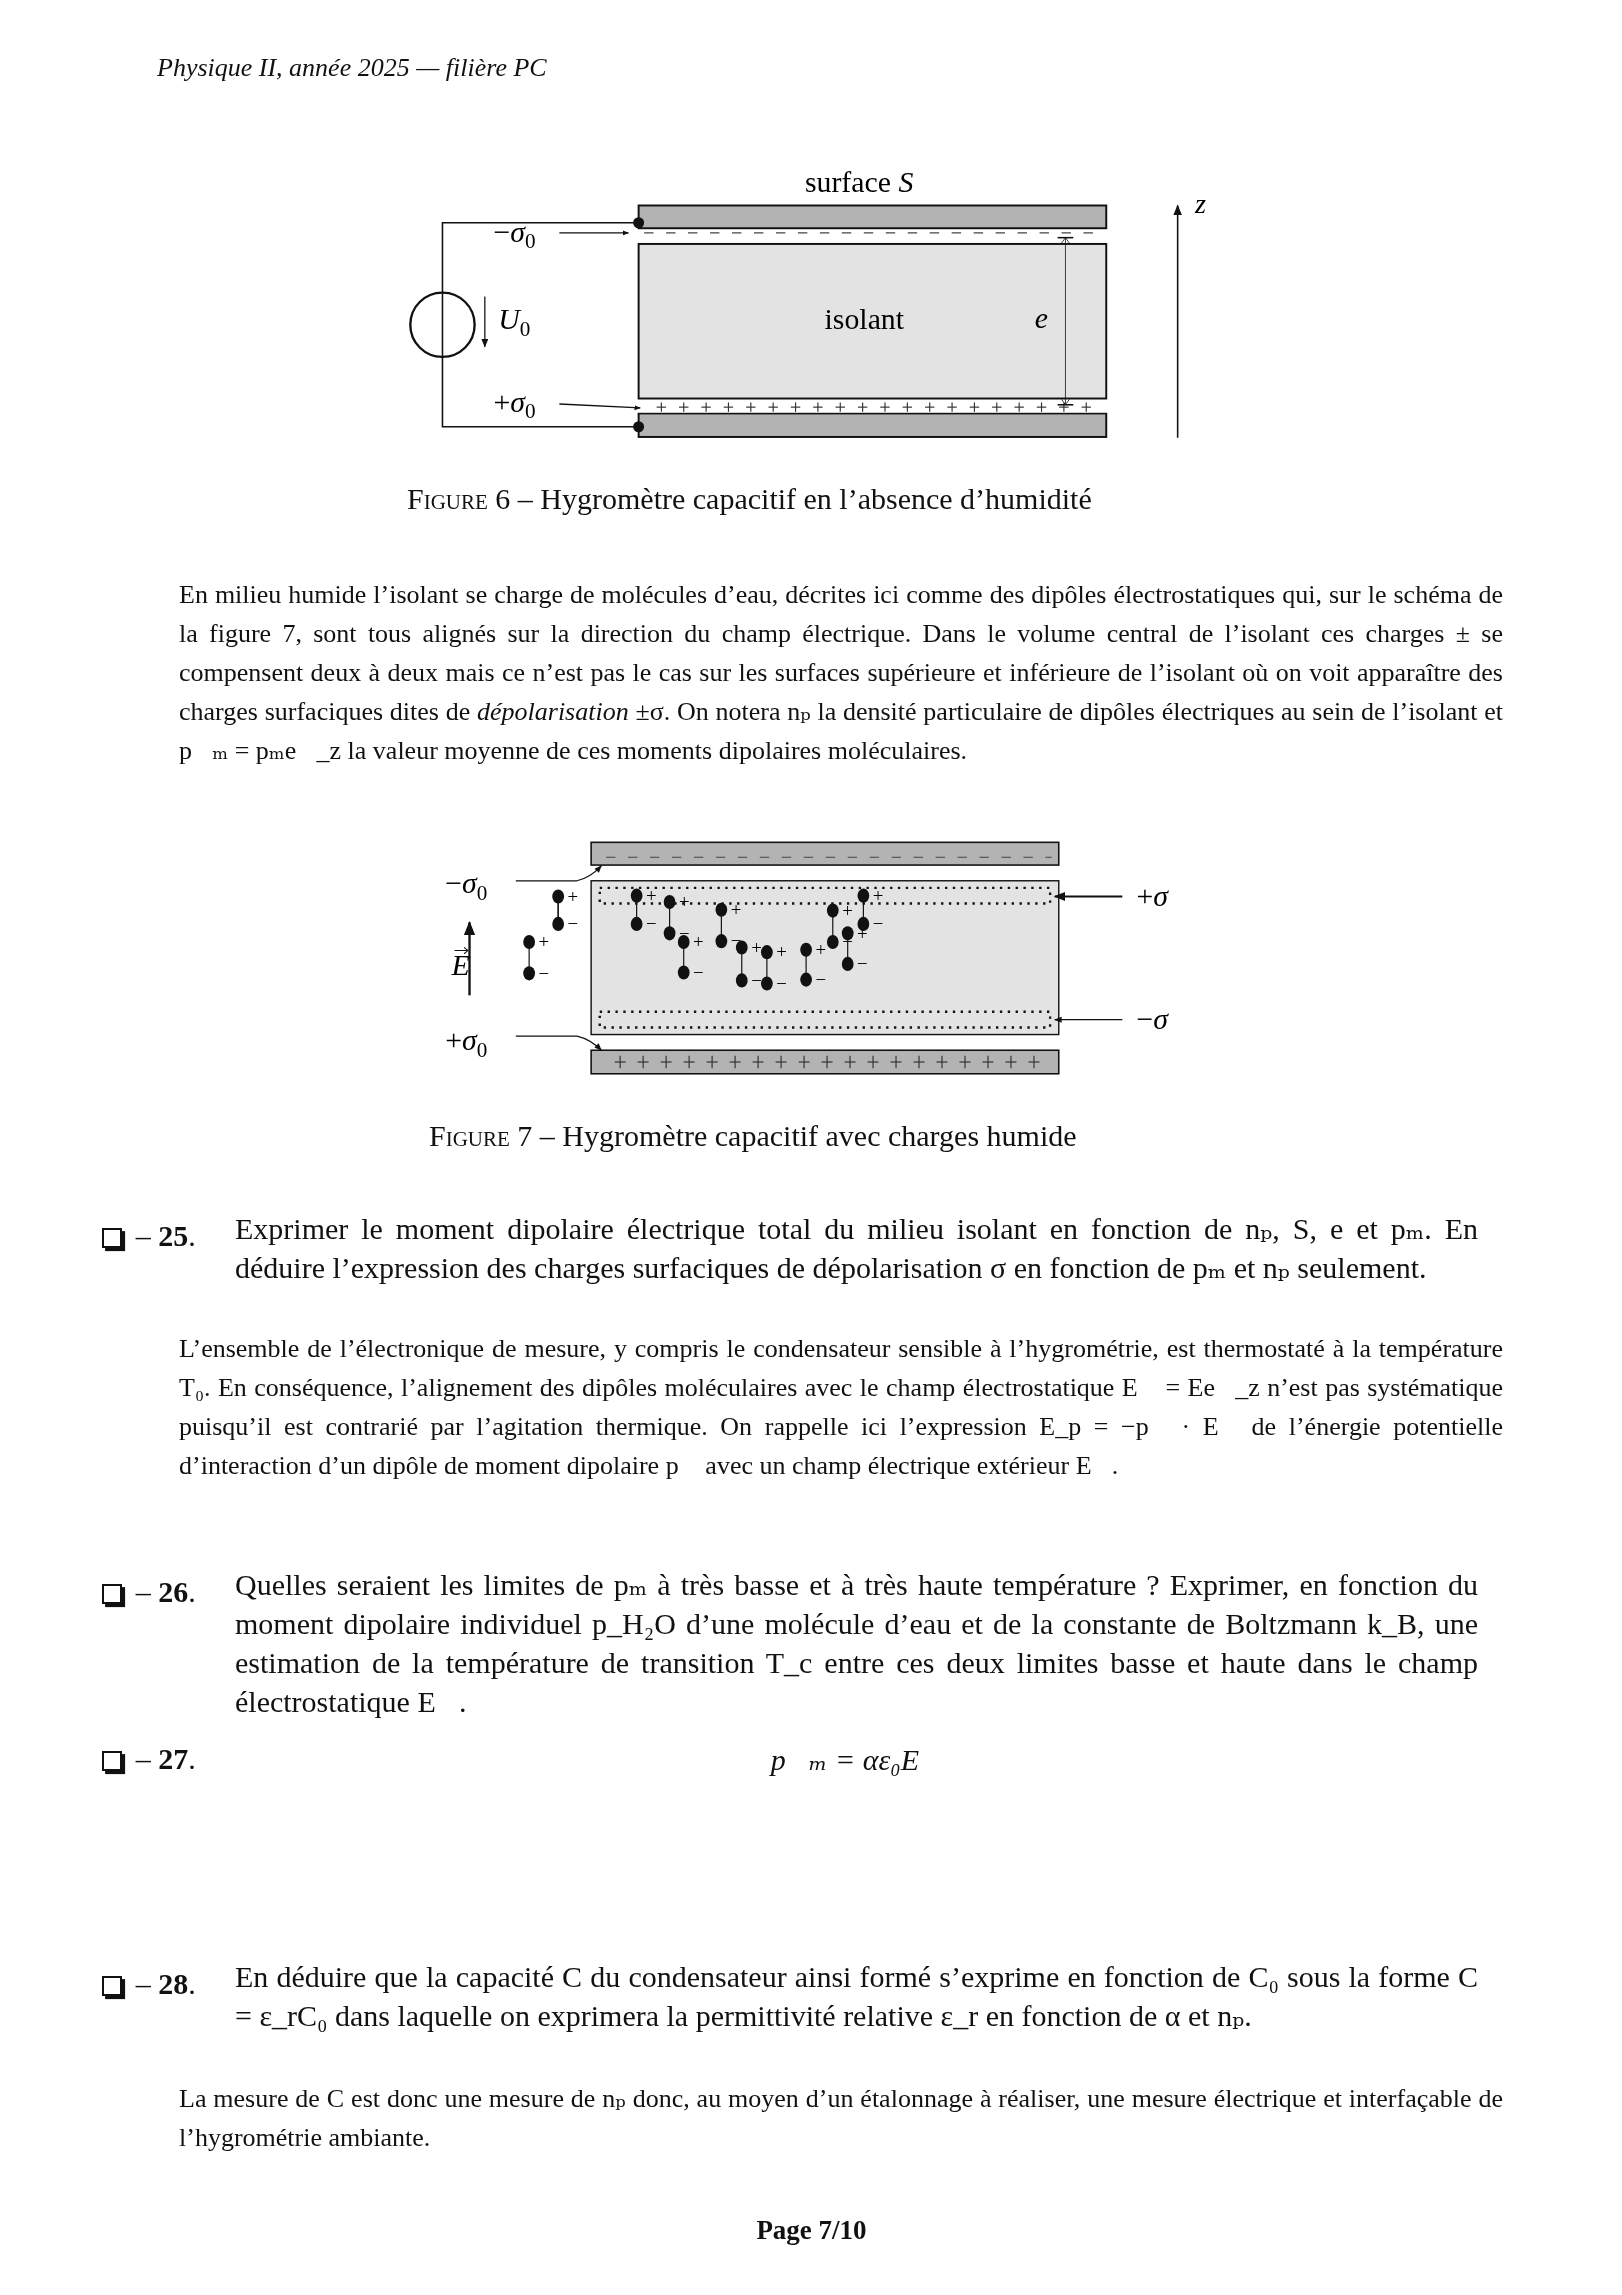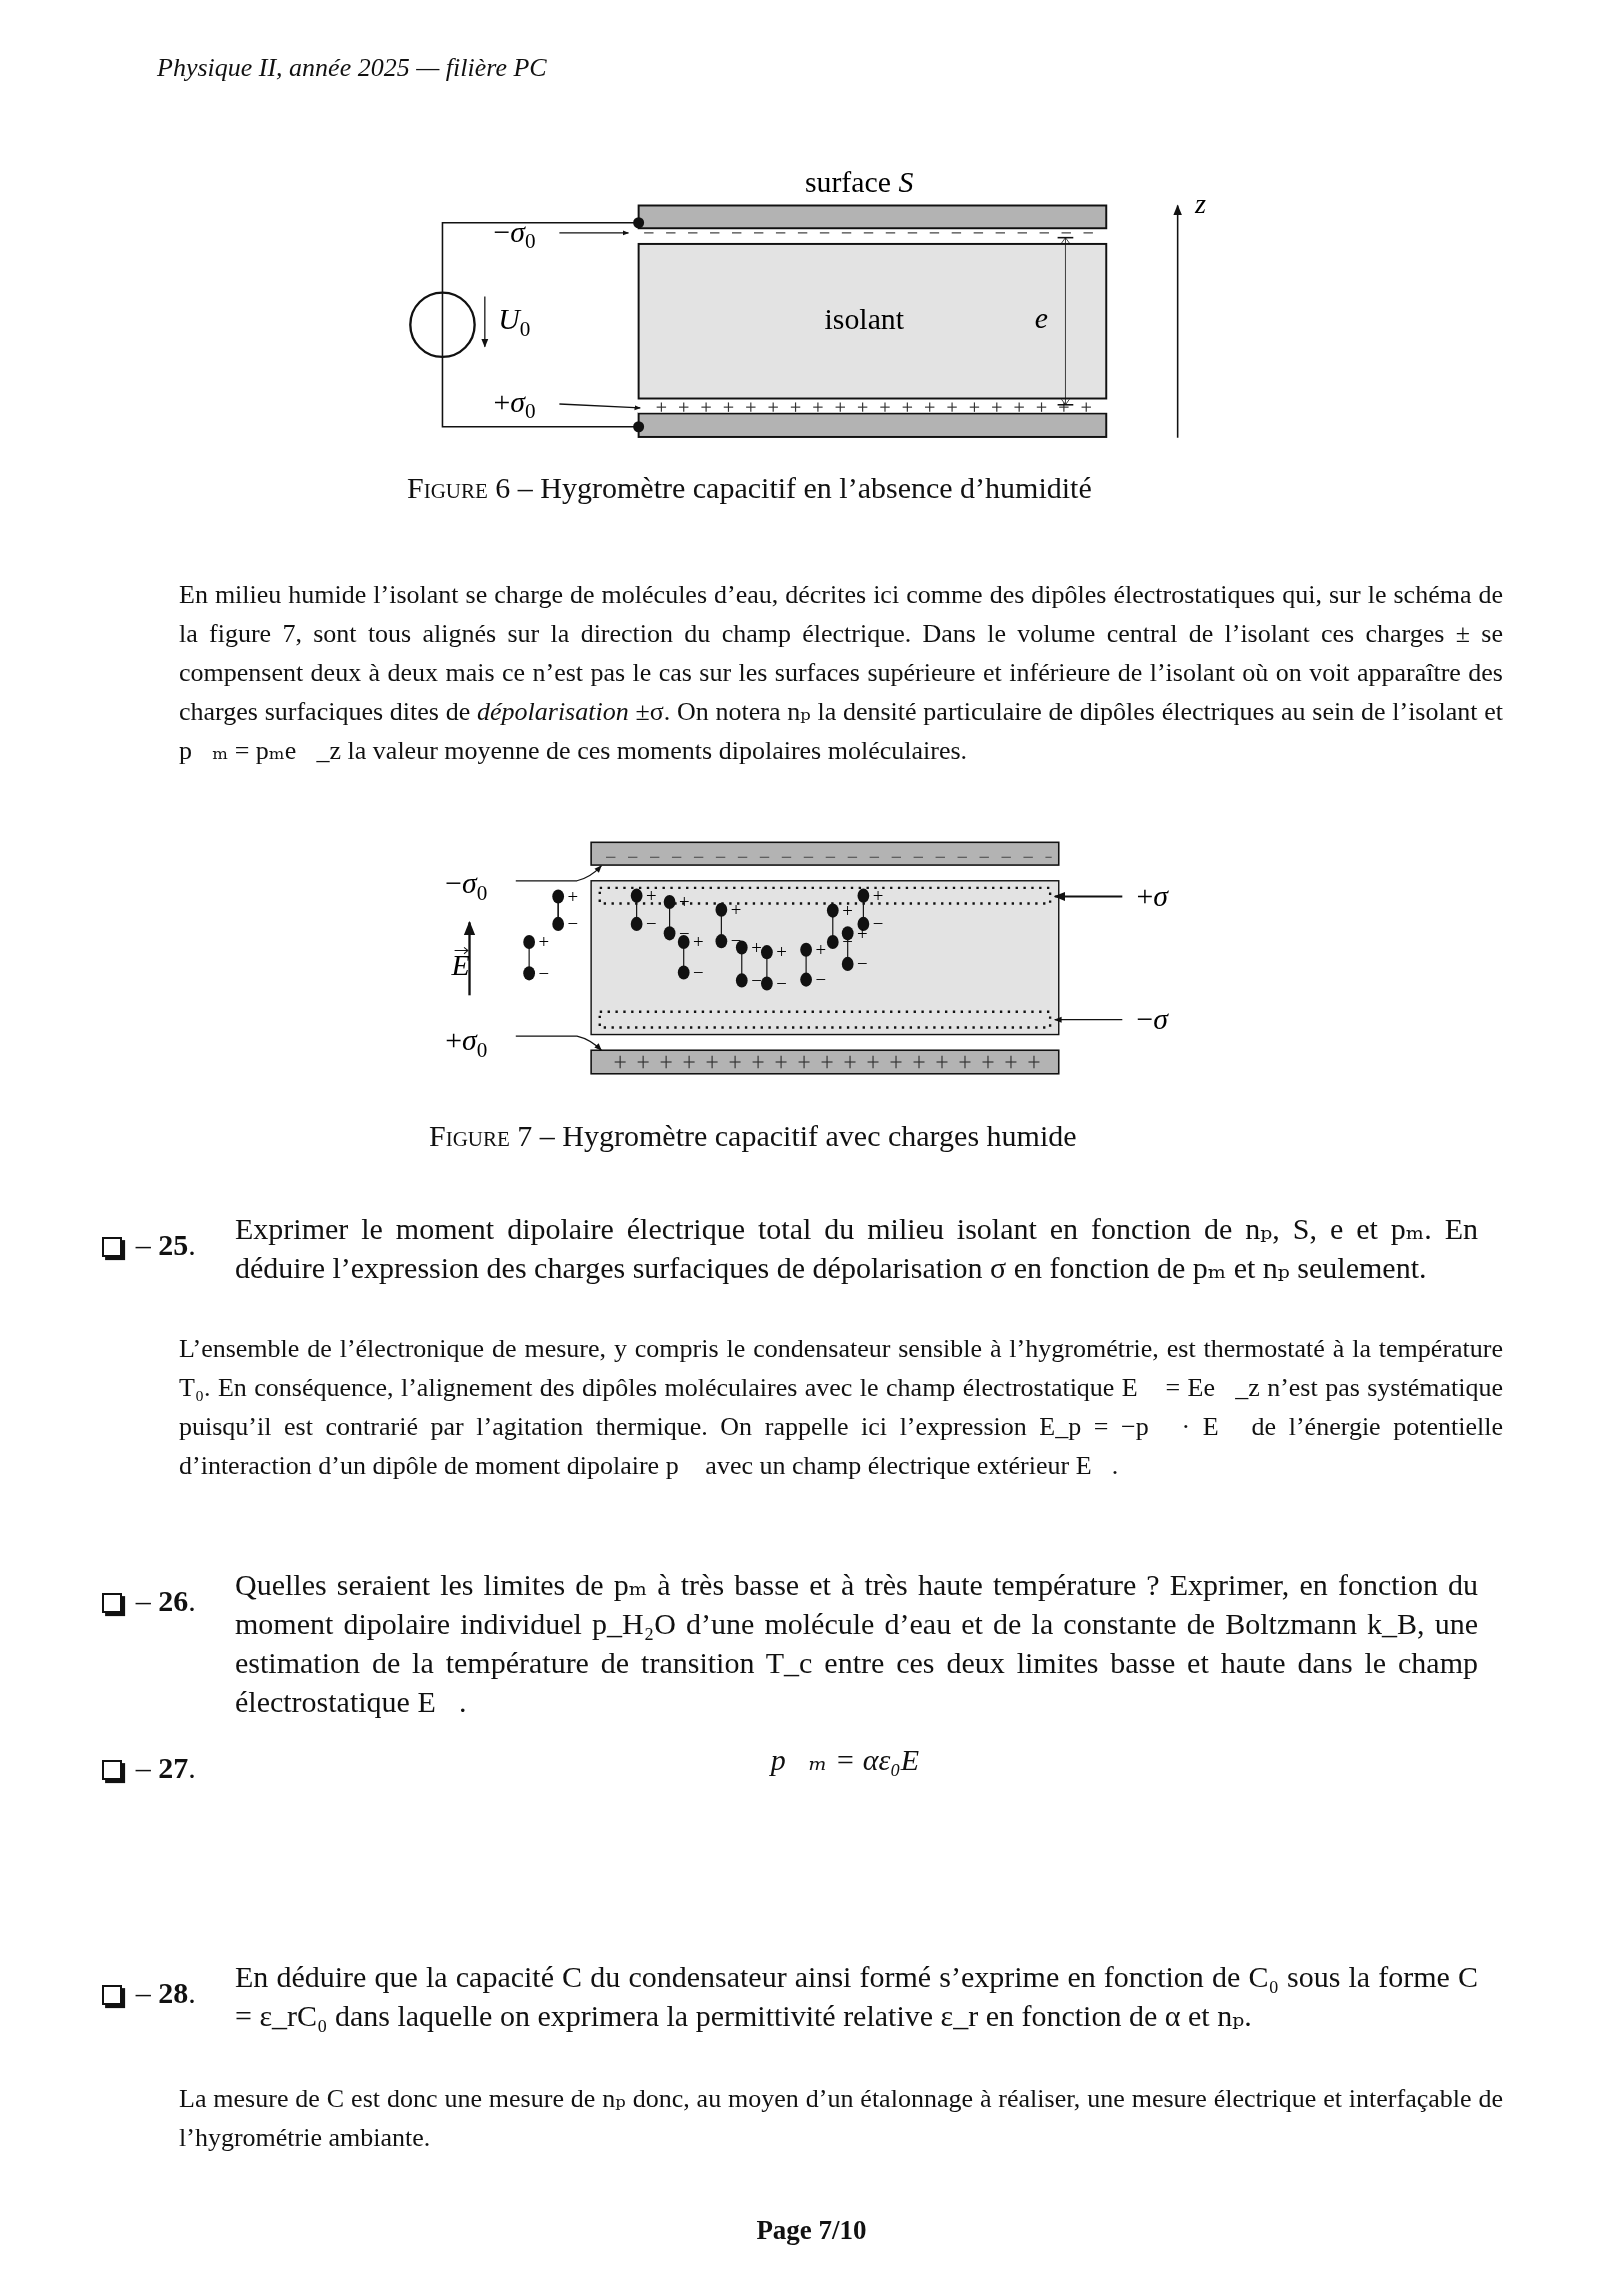--- a/index.html
+++ b/index.html
@@ -4,21 +4,21 @@
 <style>
   html,body{margin:0;padding:0;background:#fff;}
   body{width:1623px;height:2295px;position:relative;overflow:hidden;
        font-family:"Liberation Serif","DejaVu Serif",serif;color:#111;}
   .abs{position:absolute;}
   .header{left:157px;top:53px;font-size:26px;font-style:italic;}
   .para{left:155px;width:1324px;font-size:26px;line-height:39px;text-align:justify;margin-left:24px;}
   .caption{font-size:30px;white-space:nowrap;}
   .caption .sc{font-variant:small-caps;}
   .q{left:102px;width:1376px;font-size:30px;line-height:39px;}
-  .q .head{position:absolute;left:0;top:16px;white-space:nowrap;}
+  .q .head{position:absolute;left:0;top:7px;white-space:nowrap;}
   .q .body{margin-left:133px;text-align:justify;}
   .box{display:inline-block;width:15.7px;height:15.7px;border:2px solid #111;box-shadow:3.1px 3.1px 0 #111;
        vertical-align:-1.6px;margin-right:14px;background:#fff;}
   .qnum{font-weight:bold;}
   .formula{text-align:center;font-style:italic;margin:7.9px 0 11px 0;}
   .it{font-style:italic;}
   .pagenum{left:0;width:1623px;top:2215px;text-align:center;font-weight:bold;font-size:27px;}
   svg text{font-family:"Liberation Serif","DejaVu Serif",serif;}
 </style>
 </head>
@@ -114,21 +114,21 @@
   <line x1="1357" y1="303" x2="1357" y2="516" stroke="#111" stroke-width="1"></line>
   <line x1="1347" y1="303" x2="1367" y2="303" stroke="#111" stroke-width="2"></line>
   <line x1="1347" y1="516" x2="1367" y2="516" stroke="#111" stroke-width="2"></line>
   <path d="M1352,310 L1357,303 L1362,310" fill="none" stroke="#111" stroke-width="1"></path>
   <path d="M1352,509 L1357,516 L1362,509" fill="none" stroke="#111" stroke-width="1"></path>
 
   <line x1="1500" y1="558" x2="1500" y2="262" stroke="#111" stroke-width="2" marker-end="url(#ah)"></line>
   <text x="1522" y="272" font-size="36" font-style="italic">z</text>
 </svg>
 
-<div class="abs caption" style="left:407px;top:471px;">
+<div class="abs caption" style="left:407px;top:482px;">
   <span class="sc">Figure 6</span><span> – Hygromètre capacitif en l’absence d’humidité</span>
 </div>
 
 <div class="abs para" style="top:575px;">
   <span>En milieu humide l’isolant se charge de molécules d’eau, décrites ici comme des dipôles électrostatiques qui, sur le schéma de la figure 7, sont tous alignés sur la direction du champ électrique. Dans le volume central de l’isolant ces charges ± se compensent deux à deux mais ce n’est pas le cas sur les surfaces supérieure et inférieure de l’isolant où on voit apparaître des charges surfaciques dites de </span><span class="it">dépolarisation</span><span> ±σ. On notera nₚ la densité particulaire de dipôles électriques au sein de l’isolant et p⃗ₘ = pₘe⃗_z la valeur moyenne de ces moments dipolaires moléculaires.</span>
 </div>
 
 <svg class="abs" style="left:424px;top:832px" width="816" height="267" viewBox="540 1060 1040 340">
   <defs>
     <marker id="ah2" viewBox="0 0 10 10" refX="9" refY="5" markerWidth="6" markerHeight="6" orient="auto">

